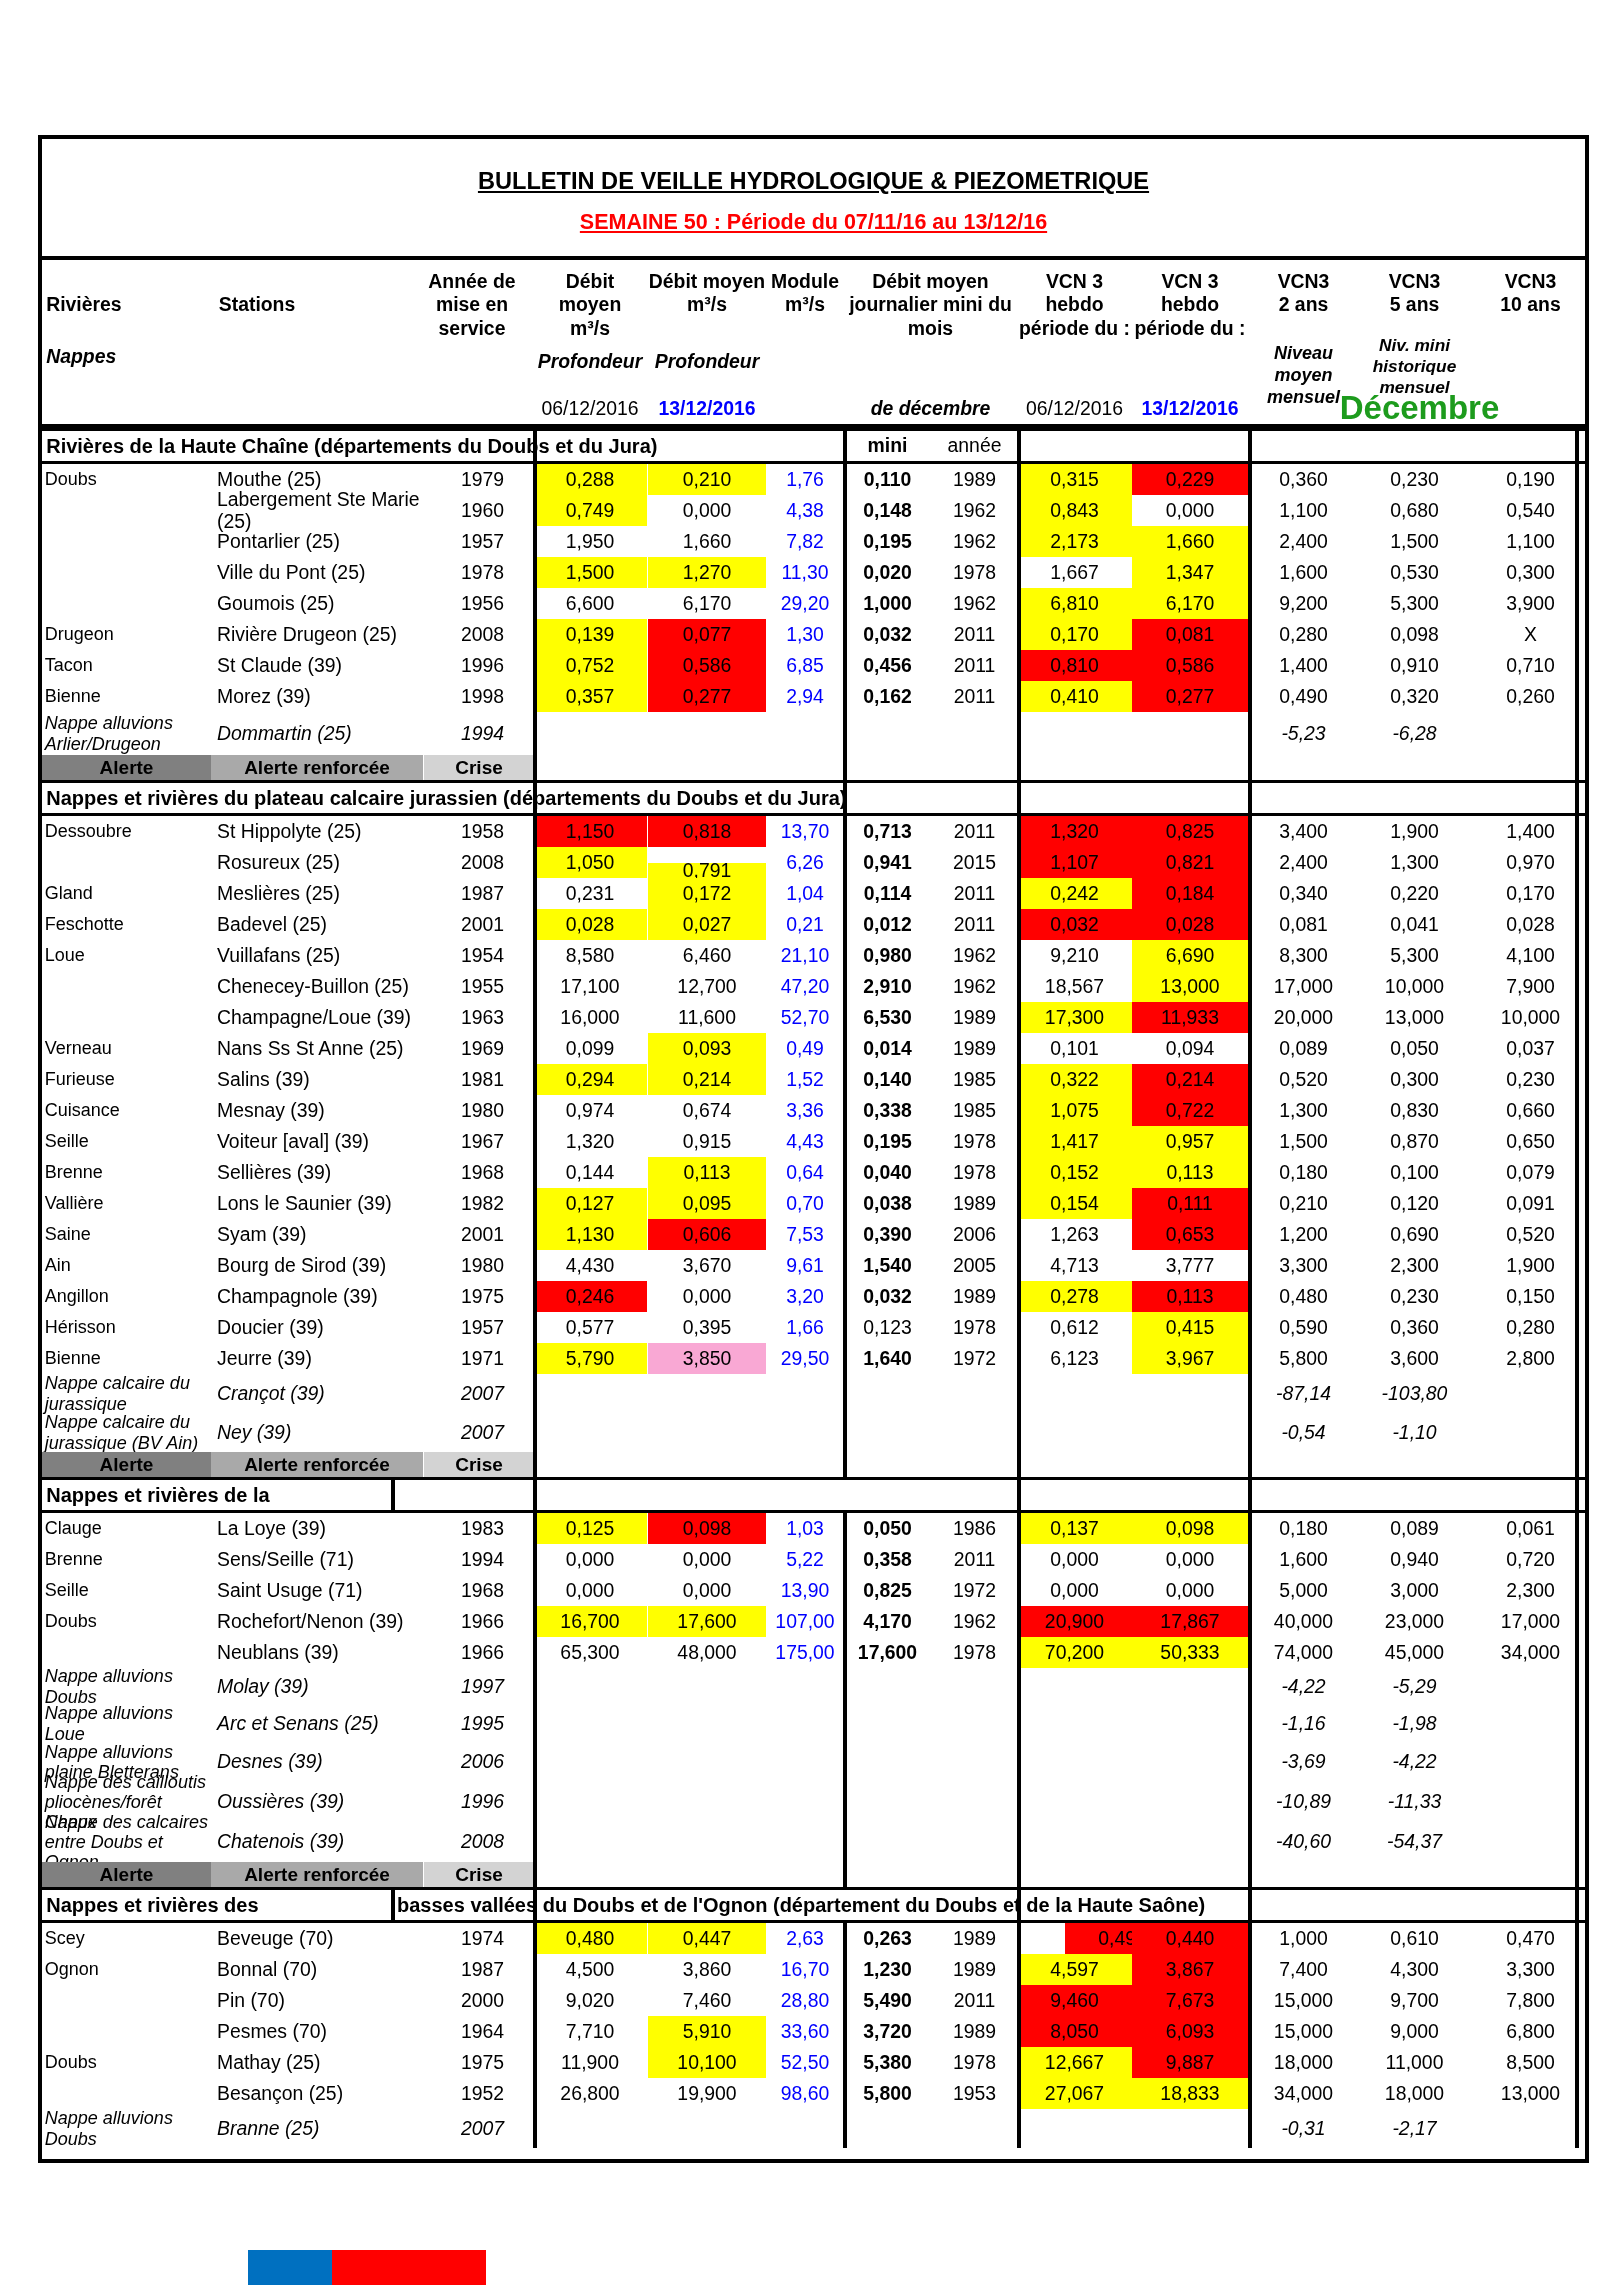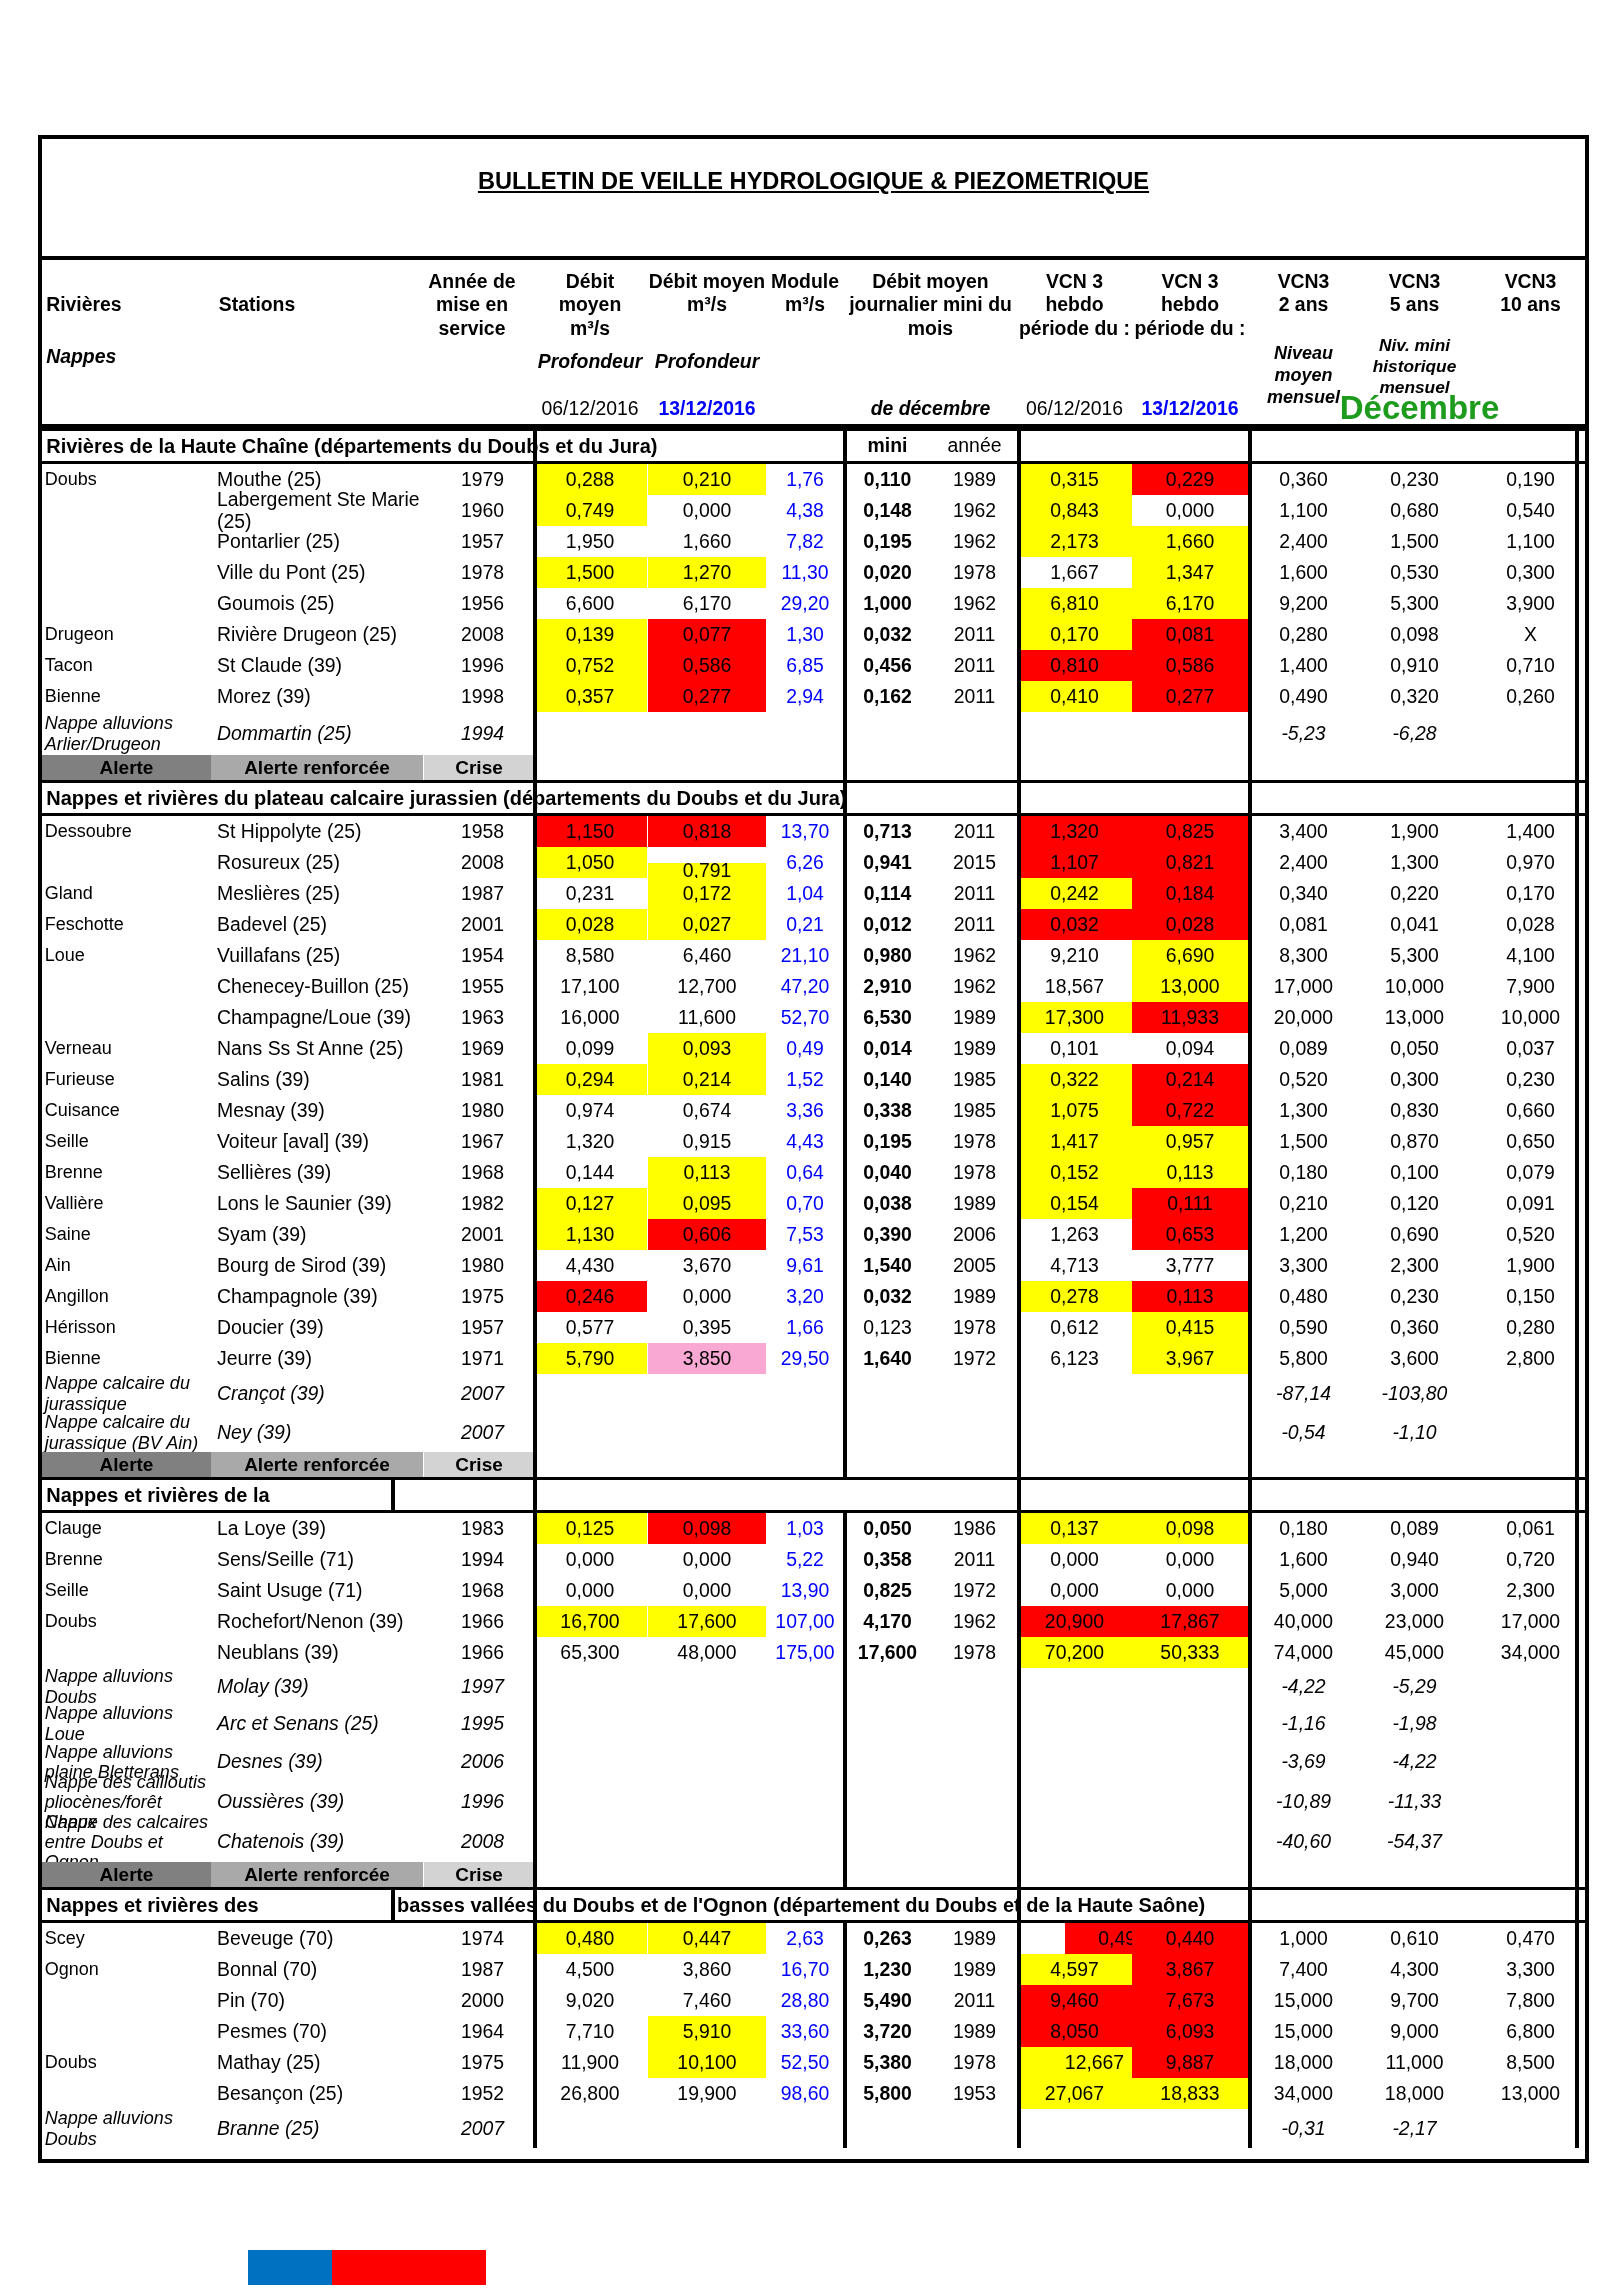--- a/index.html
+++ b/index.html
@@ -32,20 +32,21 @@
   .lg{position:absolute;top:0;bottom:0;display:flex;align-items:center;
       justify-content:center;font-weight:bold;font-size:19px;}
   .swatch{position:absolute;height:35px;}
 </style>
 </head>
 <body>
 
 <div id="page">
   <div id="outer">
     <div class="t1">BULLETIN DE VEILLE HYDROLOGIQUE &amp; PIEZOMETRIQUE</div>
+    <div class="t2">SEMAINE 50 : Période du 07/11/16 au 13/12/16</div>
 
     <div id="tbl">
       <div class="hband">
         <div class="hl" style="left:4.2px;top:33px;text-align:left;">Rivières</div>
         <div class="hl" style="left:111px;top:33px;width:208px;">Stations</div>
         <div class="hl" style="left:371px;top:9.7px;width:118px;">Année de
 mise en
 service</div>
         <div class="hl" style="left:491px;top:9.7px;width:114px;">Débit moyen
 m³/s</div>
@@ -937,21 +938,21 @@
           </div>
           <div class="row" style="height: 31px;">
             <div class="c cl" style="left: 2.8px; width: 172px; font-size: 18px;">Doubs</div>
             <div class="c cl" style="left: 175px; width: 208px;">Mathay (25)</div>
             <div class="c" style="left: 389px; width: 103px;">1975</div>
             <div class="c" style="left: 491px; width: 114px;">11,900</div>
             <div class="c" style="left: 606px; width: 118px; background: rgb(255, 255, 0);">10,100</div>
             <div class="c" style="left: 724px; width: 78px; color: rgb(0, 0, 255);">52,50</div>
             <div class="c" style="left: 801px; width: 89px; font-weight: bold;">5,380</div>
             <div class="c" style="left: 890px; width: 85px;">1978</div>
-            <div class="c" style="left: 975px; width: 115px; background: rgb(255, 255, 0); padding-left: 20px;">12,667</div>
+            <div class="c" style="left: 975px; width: 115px; background: rgb(255, 255, 0);">12,667</div>
             <div class="c" style="left: 1090px; width: 116px; background: rgb(255, 0, 0);">9,887</div>
             <div class="c" style="left: 1206px; width: 111px;">18,000</div>
             <div class="c" style="left: 1317px; width: 111px;">11,000</div>
             <div class="c" style="left: 1428px; width: 121px;">8,500</div>
             <div class="vline" style="left: 491px;"></div>
             <div class="vline" style="left: 801px;"></div>
             <div class="vline" style="left: 975px;"></div>
             <div class="vline" style="left: 1206px;"></div>
             <div class="vline2" style="left: 1533px;"></div>
           </div>

